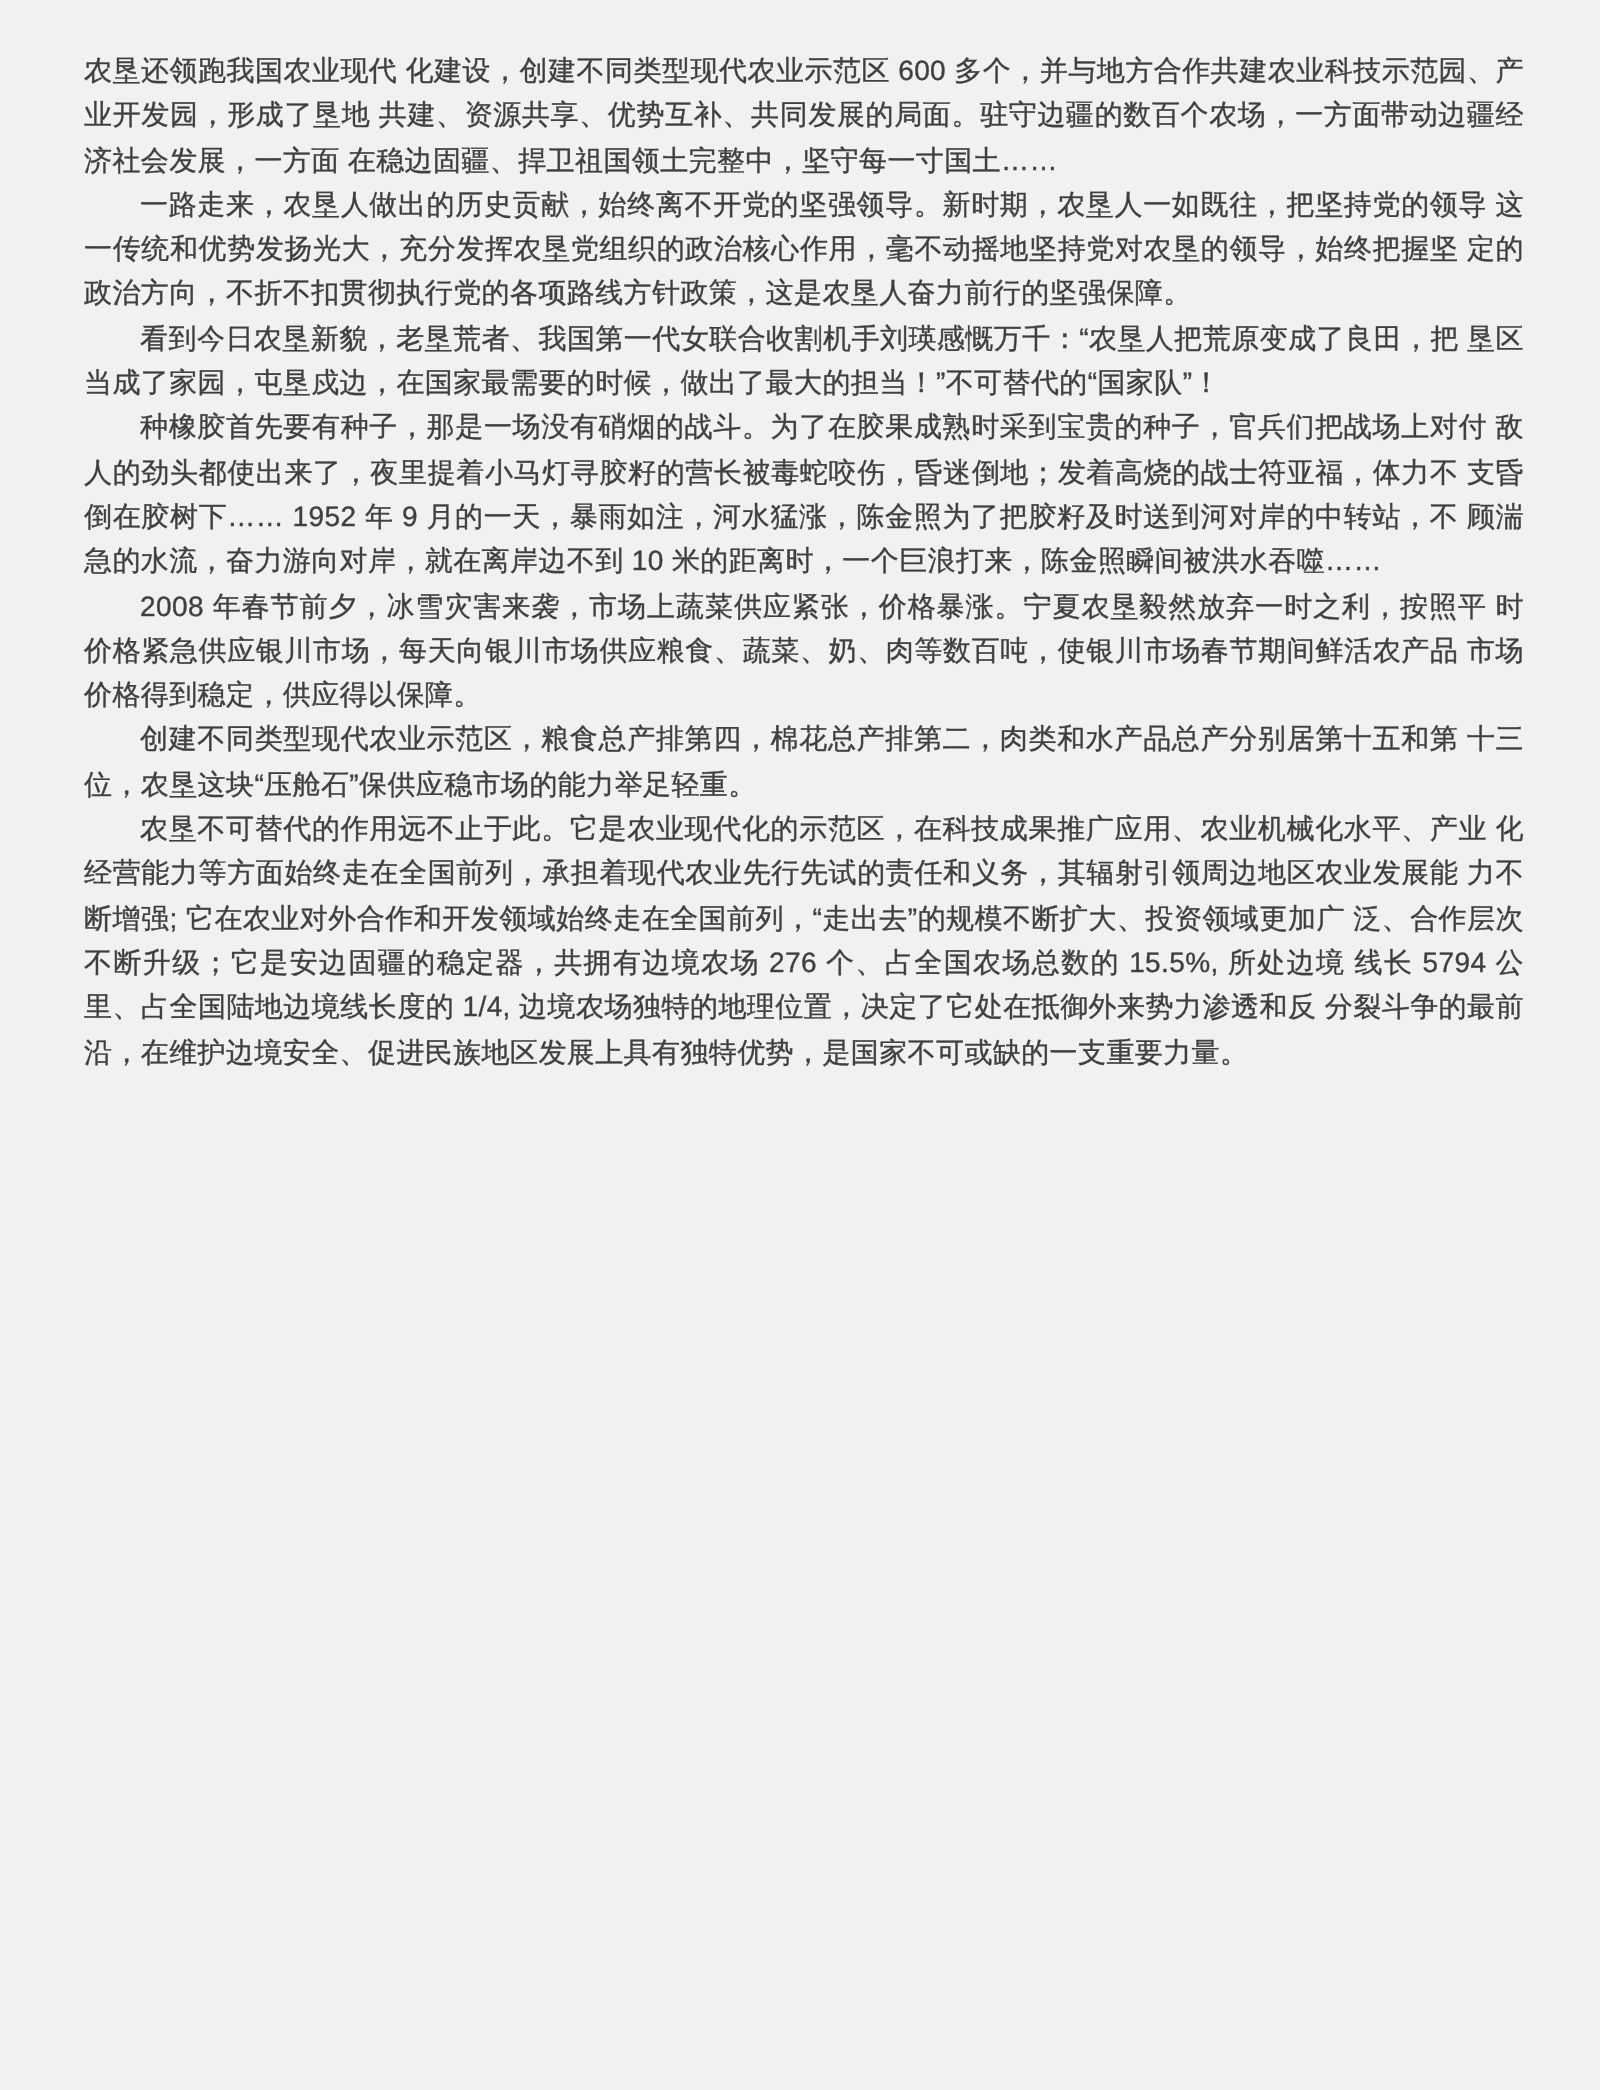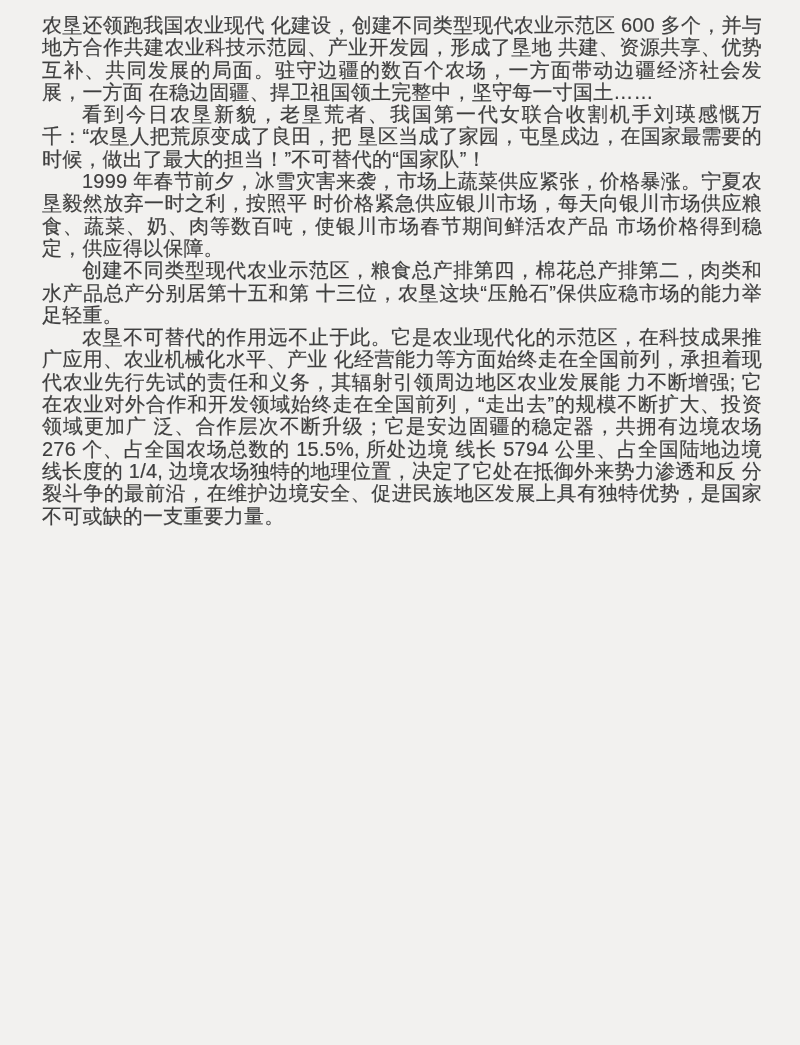--- a/index.html
+++ b/index.html
@@ -9,39 +9,41 @@
   }
   body {
     width: 800px;
     height: 1045px;
     overflow: hidden;
   }
   .page {
     box-sizing: border-box;
     width: 800px;
     height: 1045px;
-    padding: 14px 38px 0 42px;
+    padding: 24px 38px 0 42px;
     font-family: "Liberation Sans", sans-serif;
-    font-size: 20px;
+    font-size: 14px;
     line-height: 22.3px;
     color: #3e3e3e;
     text-align: justify;
     letter-spacing: 0.2px;
     -webkit-text-stroke: 0.2px #4a4a4a;
   }
   .page p {
     margin: 0;
     padding: 0;
   }
   .page p.indent {
     text-indent: 2em;
   }
 </style>
 </head>
 <body>
 
 <div class="page">
   <p>农垦还领跑我国农业现代 化建设，创建不同类型现代农业示范区 600 多个，并与地方合作共建农业科技示范园、产业开发园，形成了垦地 共建、资源共享、优势互补、共同发展的局面。驻守边疆的数百个农场，一方面带动边疆经济社会发展，一方面 在稳边固疆、捍卫祖国领土完整中，坚守每一寸国土……</p>
+  <p class="indent">一路走来，农垦人做出的历史贡献，始终离不开党的坚强领导。新时期，农垦人一如既往，把坚持党的领导 这一传统和优势发扬光大，充分发挥农垦党组织的政治核心作用，毫不动摇地坚持党对农垦的领导，始终把握坚 定的政治方向，不折不扣贯彻执行党的各项路线方针政策，这是农垦人奋力前行的坚强保障。</p>
   <p class="indent">看到今日农垦新貌，老垦荒者、我国第一代女联合收割机手刘瑛感慨万千：“农垦人把荒原变成了良田，把 垦区当成了家园，屯垦戍边，在国家最需要的时候，做出了最大的担当！”不可替代的“国家队”！</p>
-  <p class="indent">1999 年春节前夕，冰雪灾害来袭，市场上蔬菜供应紧张，价格暴涨。宁夏农垦毅然放弃一时之利，按照平 时价格紧急供应银川市场，每天向银川市场供应粮食、蔬菜、奶、肉等数百吨，使银川市场春节期间鲜活农产品 市场价格得到稳定，供应得以保障。</p>
+  <p class="indent">种橡胶首先要有种子，那是一场没有硝烟的战斗。为了在胶果成熟时采到宝贵的种子，官兵们把战场上对付 敌人的劲头都使出来了，夜里提着小马灯寻胶籽的营长被毒蛇咬伤，昏迷倒地；发着高烧的战士符亚福，体力不 支昏倒在胶树下…… 1952 年 9 月的一天，暴雨如注，河水猛涨，陈金照为了把胶籽及时送到河对岸的中转站，不 顾湍急的水流，奋力游向对岸，就在离岸边不到 10 米的距离时，一个巨浪打来，陈金照瞬间被洪水吞噬……</p>
+  <p class="indent">2008 年春节前夕，冰雪灾害来袭，市场上蔬菜供应紧张，价格暴涨。宁夏农垦毅然放弃一时之利，按照平 时价格紧急供应银川市场，每天向银川市场供应粮食、蔬菜、奶、肉等数百吨，使银川市场春节期间鲜活农产品 市场价格得到稳定，供应得以保障。</p>
   <p class="indent">创建不同类型现代农业示范区，粮食总产排第四，棉花总产排第二，肉类和水产品总产分别居第十五和第 十三位，农垦这块“压舱石”保供应稳市场的能力举足轻重。</p>
   <p class="indent">农垦不可替代的作用远不止于此。它是农业现代化的示范区，在科技成果推广应用、农业机械化水平、产业 化经营能力等方面始终走在全国前列，承担着现代农业先行先试的责任和义务，其辐射引领周边地区农业发展能 力不断增强; 它在农业对外合作和开发领域始终走在全国前列，“走出去”的规模不断扩大、投资领域更加广 泛、合作层次不断升级；它是安边固疆的稳定器，共拥有边境农场 276 个、占全国农场总数的 15.5%, 所处边境 线长 5794 公里、占全国陆地边境线长度的 1/4, 边境农场独特的地理位置，决定了它处在抵御外来势力渗透和反 分裂斗争的最前沿，在维护边境安全、促进民族地区发展上具有独特优势，是国家不可或缺的一支重要力量。</p>
 </div>
 
 </body></html>

